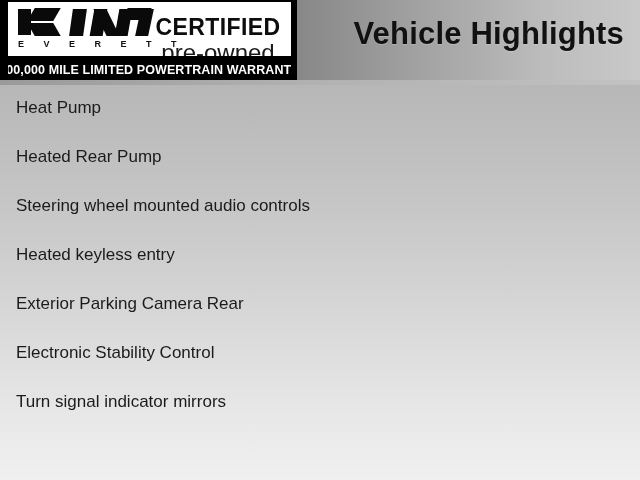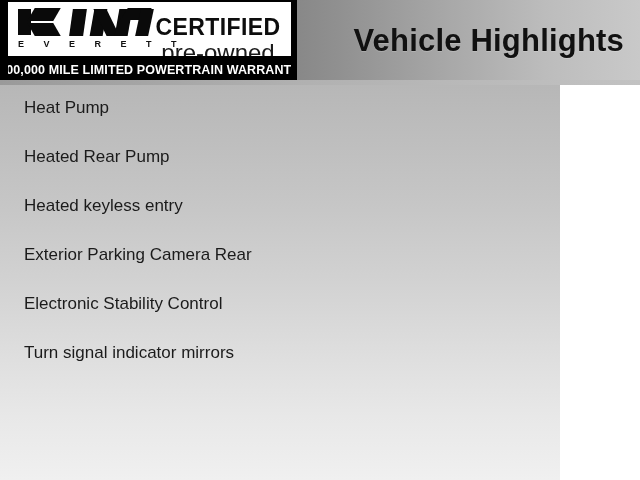--- a/index.html
+++ b/index.html
@@ -138,40 +138,40 @@
     display: flex;
     align-items: center;
     justify-content: center;
     white-space: nowrap;
   }
 
   
   #page-title {
     position: absolute;
     right: 16px;
-    top: 23px;
+    top: 16px;
     font-size: 31px;
     font-weight: bold;
     color: #111111;
     letter-spacing: 0.2px;
     white-space: nowrap;
     text-shadow: 0 1px 0 rgba(255,255,255,0.18);
   }
 
   
   #highlights-body {
     position: absolute;
     left: 0;
     top: 85px;
-    width: 560px;
+    width: 640px;
     height: 395px;
     background: linear-gradient(to bottom, #b7b7b7 0%, #bdbdbd 12%, #c6c6c6 30%,
                                 #d2d2d2 50%, #dedede 68%, #e8e8e8 84%, #f0f0f0 100%);
     box-sizing: border-box;
-    padding: 13px 0 0 24px;
+    padding: 13px 0 0 16px;
   }
   .highlight-item {
     font-size: 17px;
     color: #1b1b1b;
     line-height: 20px;
     height: 49px;
     white-space: nowrap;
     font-family: "Liberation Sans", sans-serif;
   }
 </style>
@@ -210,19 +210,20 @@
     </div>
 
     <div id="page-title">Vehicle Highlights</div>
 
     <div id="header-underline"></div>
   </div>
 
   <div id="highlights-body">
     <div class="highlight-item">Heat Pump</div>
     <div class="highlight-item">Heated Rear Pump</div>
+    <div class="highlight-item">Steering wheel mounted audio controls</div>
     <div class="highlight-item">Heated keyless entry</div>
     <div class="highlight-item">Exterior Parking Camera Rear</div>
     <div class="highlight-item">Electronic Stability Control</div>
     <div class="highlight-item">Turn signal indicator mirrors</div>
   </div>
 
 </div>
 
 </body></html>

